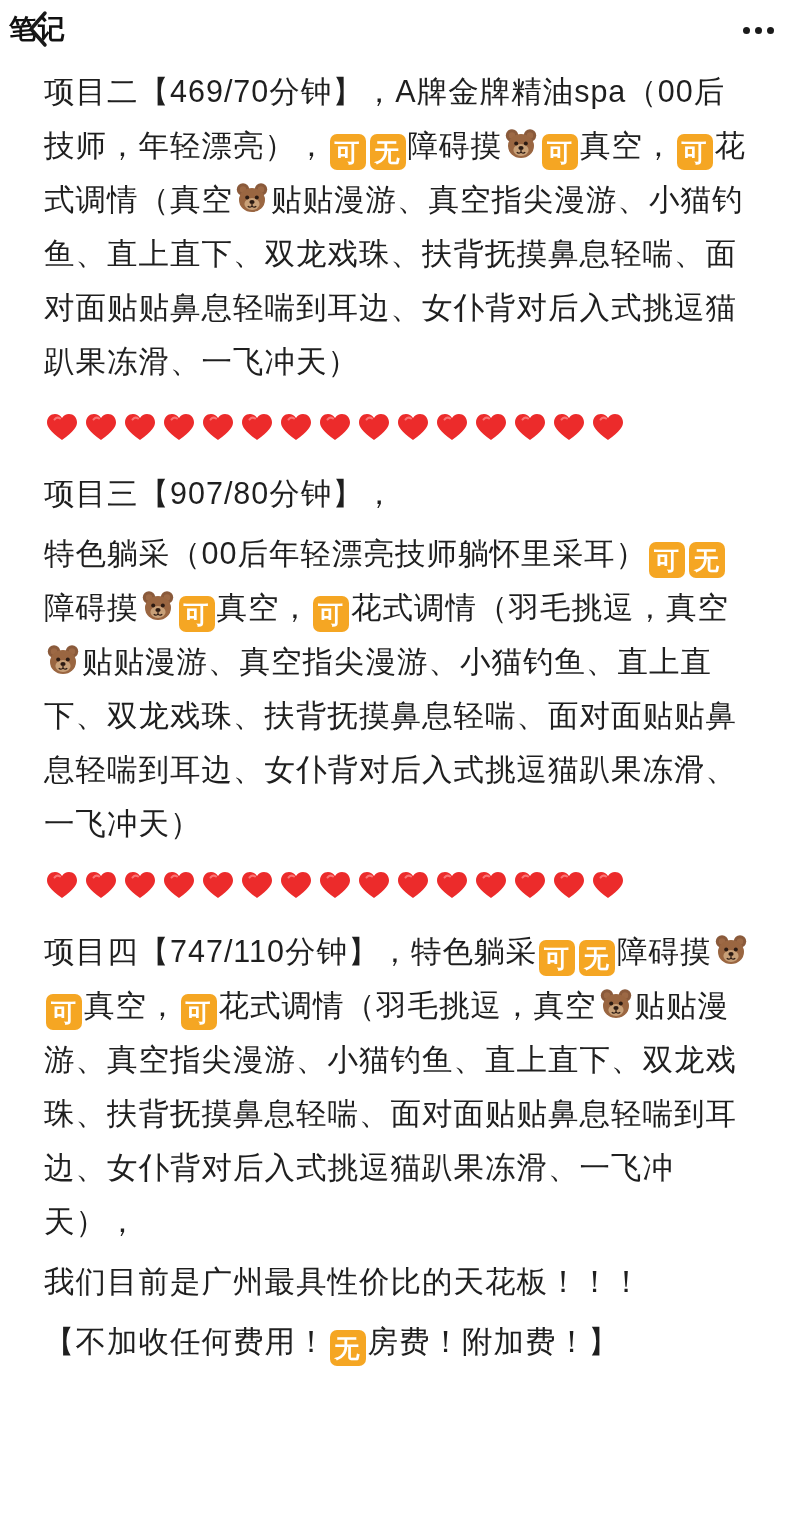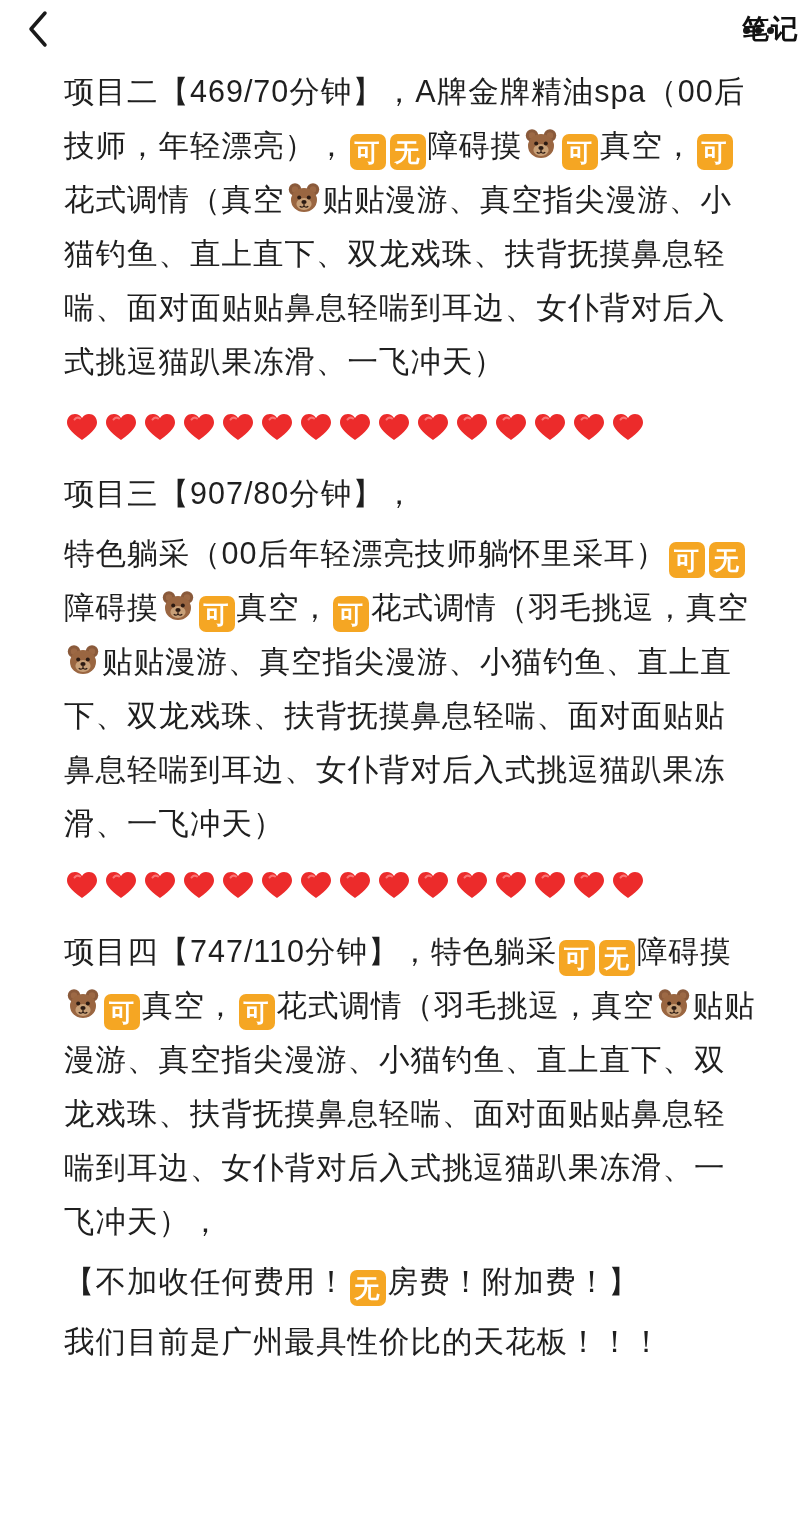--- a/index.html
+++ b/index.html
@@ -31,22 +31,22 @@
     width: 44px;
     height: 44px;
     display: flex;
     align-items: center;
     justify-content: flex-start;
     cursor: pointer;
   }
   .nav-back svg { display: block; }
   .nav-title {
     position: absolute;
-    left: 0; right: 0;
-    text-align: right;
+    left: 9px; right: 0;
+    text-align: left;
     font-size: 27px;
     font-weight: bold;
     letter-spacing: 2px;
     color: #111;
     pointer-events: none;
   }
   .nav-more {
     width: 44px;
     height: 44px;
     display: flex;
@@ -57,21 +57,21 @@
   .dot {
     width: 7px; height: 7px;
     border-radius: 50%;
     background: #1a1a1a;
     display: inline-block;
     margin-left: 5px;
   }
 
   
   .note-body {
-    padding: 6px 44px 0 64px;
+    padding: 6px 44px 0 44px;
     box-sizing: border-box;
   }
   .para {
     font-size: 30.5px;
     line-height: 54px;
     letter-spacing: 1px;
     color: #1f1f1f;
     margin: 0 0 6px 0;
     word-break: break-all;
   }
@@ -309,15 +309,15 @@
           <circle cx="27" cy="9.5" r="3.2" fill="#b0775080"></circle>
           <ellipse cx="18" cy="20" rx="13" ry="12" fill="#9a6641"></ellipse>
           <ellipse cx="18" cy="24" rx="7.6" ry="6" fill="#c8a078"></ellipse>
           <circle cx="13.2" cy="17.5" r="2" fill="#2b1a12"></circle>
           <circle cx="22.8" cy="17.5" r="2" fill="#2b1a12"></circle>
           <ellipse cx="18" cy="22" rx="2.6" ry="1.9" fill="#2b1a12"></ellipse>
           <path d="M18 24 v2.2" stroke="#2b1a12" stroke-width="1.2"></path>
           <path d="M18 26.2 q-2.6 2 -4.2 0" stroke="#2b1a12" stroke-width="1.2" fill="none"></path>
           <path d="M18 26.2 q2.6 2 4.2 0" stroke="#2b1a12" stroke-width="1.2" fill="none"></path>
         </svg></span><span>贴贴漫游、真空指尖漫游、小猫钓鱼、直上直下、双龙戏珠、扶背抚摸鼻息轻喘、面对面贴贴鼻息轻喘到耳边、女仆背对后入式挑逗猫趴果冻滑、一飞冲天），</span></p>
+    <p class="para"><span>我们目前是广州最具性价比的天花板！！！</span></p>
     <p class="para"><span>【不加收任何费用！</span><span class="badge wu">无</span><span>房费！附加费！】</span></p>
-    <p class="para"><span>我们目前是广州最具性价比的天花板！！！</span></p>
   </div>
 
 </body></html>

